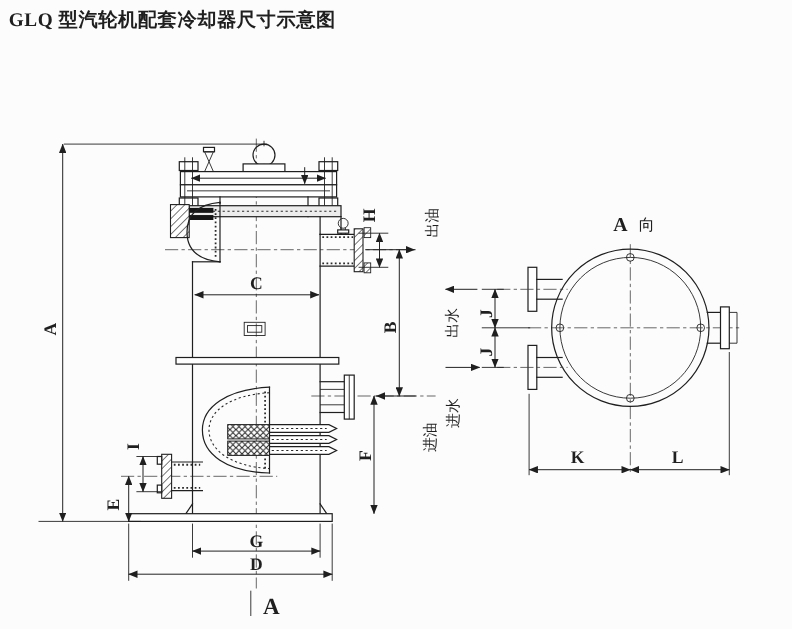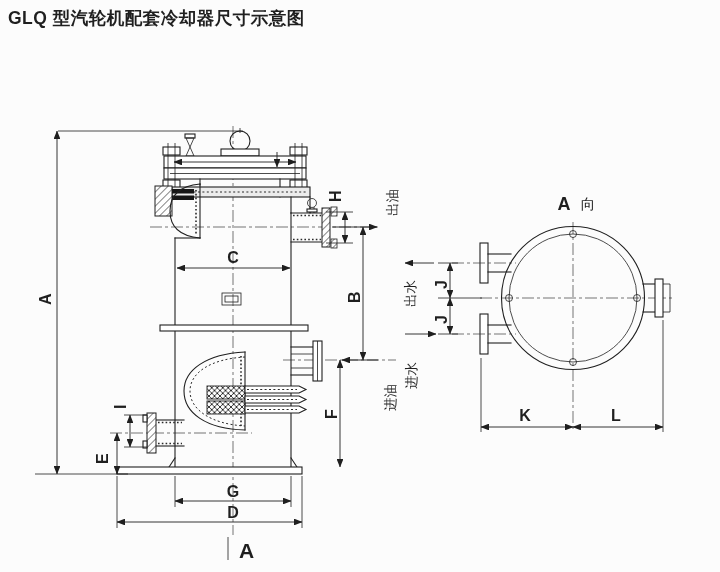--- a/index.html
+++ b/index.html
@@ -1,18 +1,18 @@
 <!DOCTYPE html>
 <html style="--ink: #1f1f1f; --paper: #fcfcfc;"><head>
 <meta charset="utf-8">
 <style>
   :root { --ink:#1f1f1f; --paper:#fcfcfc; }
   html,body{margin:0;padding:0;background:#888;}
   .page{width:720px;height:572px;background:var(--paper);position:relative;overflow:hidden;
-        font-family:Liberation Sans, sans-serif;}
+        font-family:Liberation Serif, serif;}
   svg text{fill:var(--ink);}
   .t-title{font-size:17.5px;font-weight:bold;letter-spacing:0.5px;}
   .t-dim{font-size:16px;font-weight:600;}
   .t-dim-big{font-size:21px;font-weight:600;}
   .t-cn{font-size:13.5px;font-weight:500;}
   .t-view{font-size:18px;font-weight:600;}
   .t-view-cn{font-size:14.5px;font-weight:500;}
   .ln{stroke:var(--ink);stroke-width:1.1;fill:none;stroke-linecap:square;}
   .ln-thin{stroke:var(--ink);stroke-width:0.8;fill:none;}
   .dim{stroke:var(--ink);stroke-width:0.9;fill:none;}

